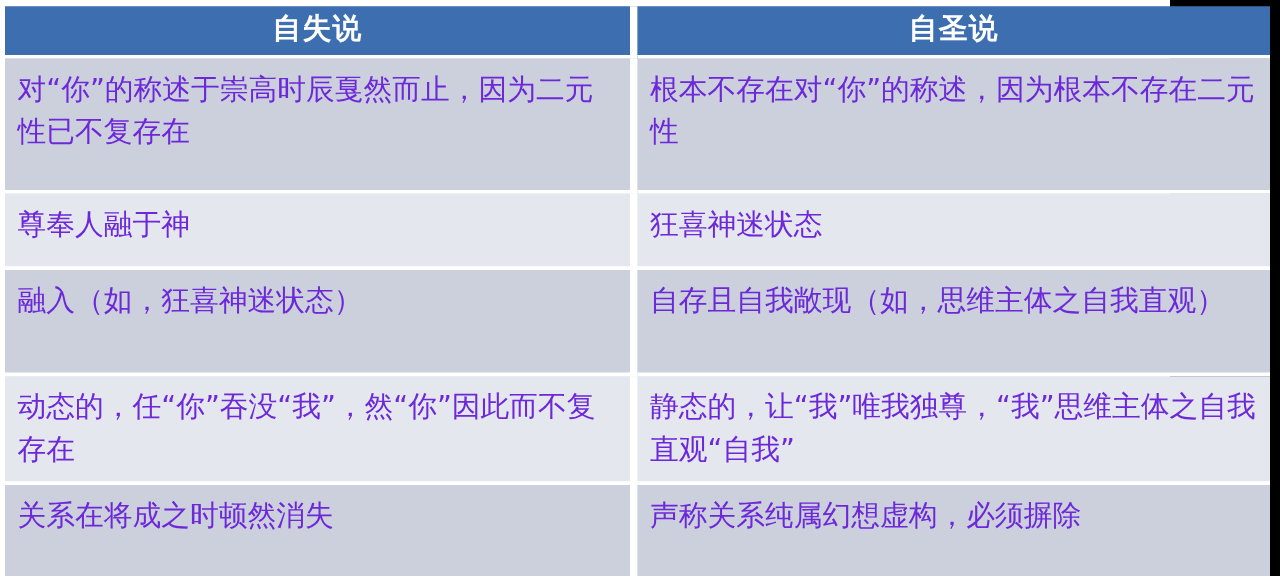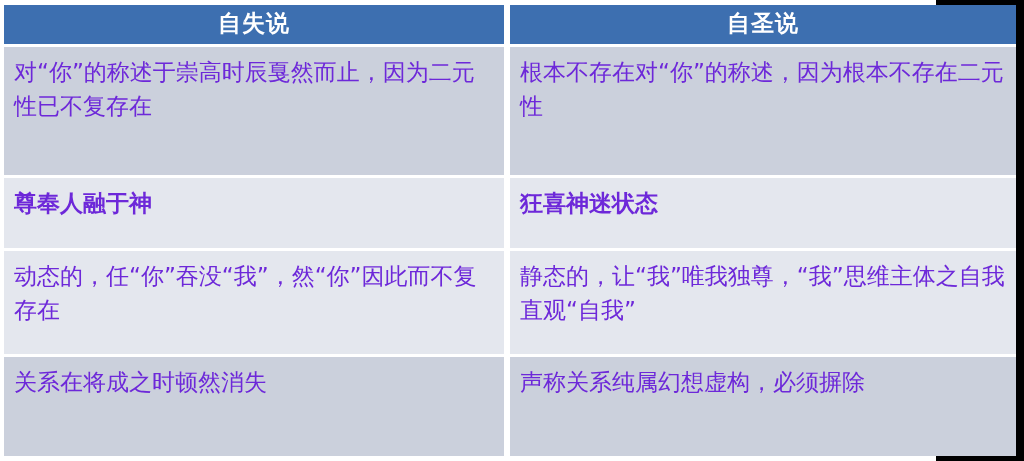--- a/index.html
+++ b/index.html
@@ -65,21 +65,21 @@
     box-sizing: border-box;
     word-break: break-all;
     white-space: pre-wrap;
   }
   .comparison-table td:last-child { border-right: none; }
 
   tr.band-dark  td { background: #CBD0DC; }
   tr.band-light td { background: #E4E7EE; }
 
   tr.row-1 td { height: 108px; }
-  tr.row-2 td { height: 61px; font-weight: bold; }
+  tr.row-2 td { height: 61px; }
   tr.row-3 td { height: 85px; }
   tr.row-4 td { height: 80px; margin-top: 12px; }
   tr.row-5 td { height: 82px; border-bottom: none; }
 
   
   .left-rule {
     position: absolute;
     left: 4px;
     top: 5px;
     width: 3px;
@@ -113,20 +113,24 @@
       <tr class="row-1 band-dark">
         <td>对“你”的称述于崇高时辰戛然而止，因为二元性已不复存在</td>
         <td>根本不存在对“你”的称述，因为根本不存在二元性</td>
       </tr>
 
       <tr class="row-2 band-light">
         <td>尊奉人融于神</td>
         <td>狂喜神迷状态</td>
       </tr>
 
+      <tr class="row-3 band-dark">
+        <td>融入（如，狂喜神迷状态）</td>
+        <td>自存且自我敞现（如，思维主体之自我直观）</td>
+      </tr>
 
       <tr class="row-4 band-light">
         <td>动态的，任“你”吞没“我”，然“你”因此而不复存在</td>
         <td>静态的，让“我”唯我独尊，“我”思维主体之自我直观“自我”</td>
       </tr>
 
       <tr class="row-5 band-dark">
         <td>关系在将成之时顿然消失</td>
         <td>声称关系纯属幻想虚构，必须摒除</td>
       </tr>

